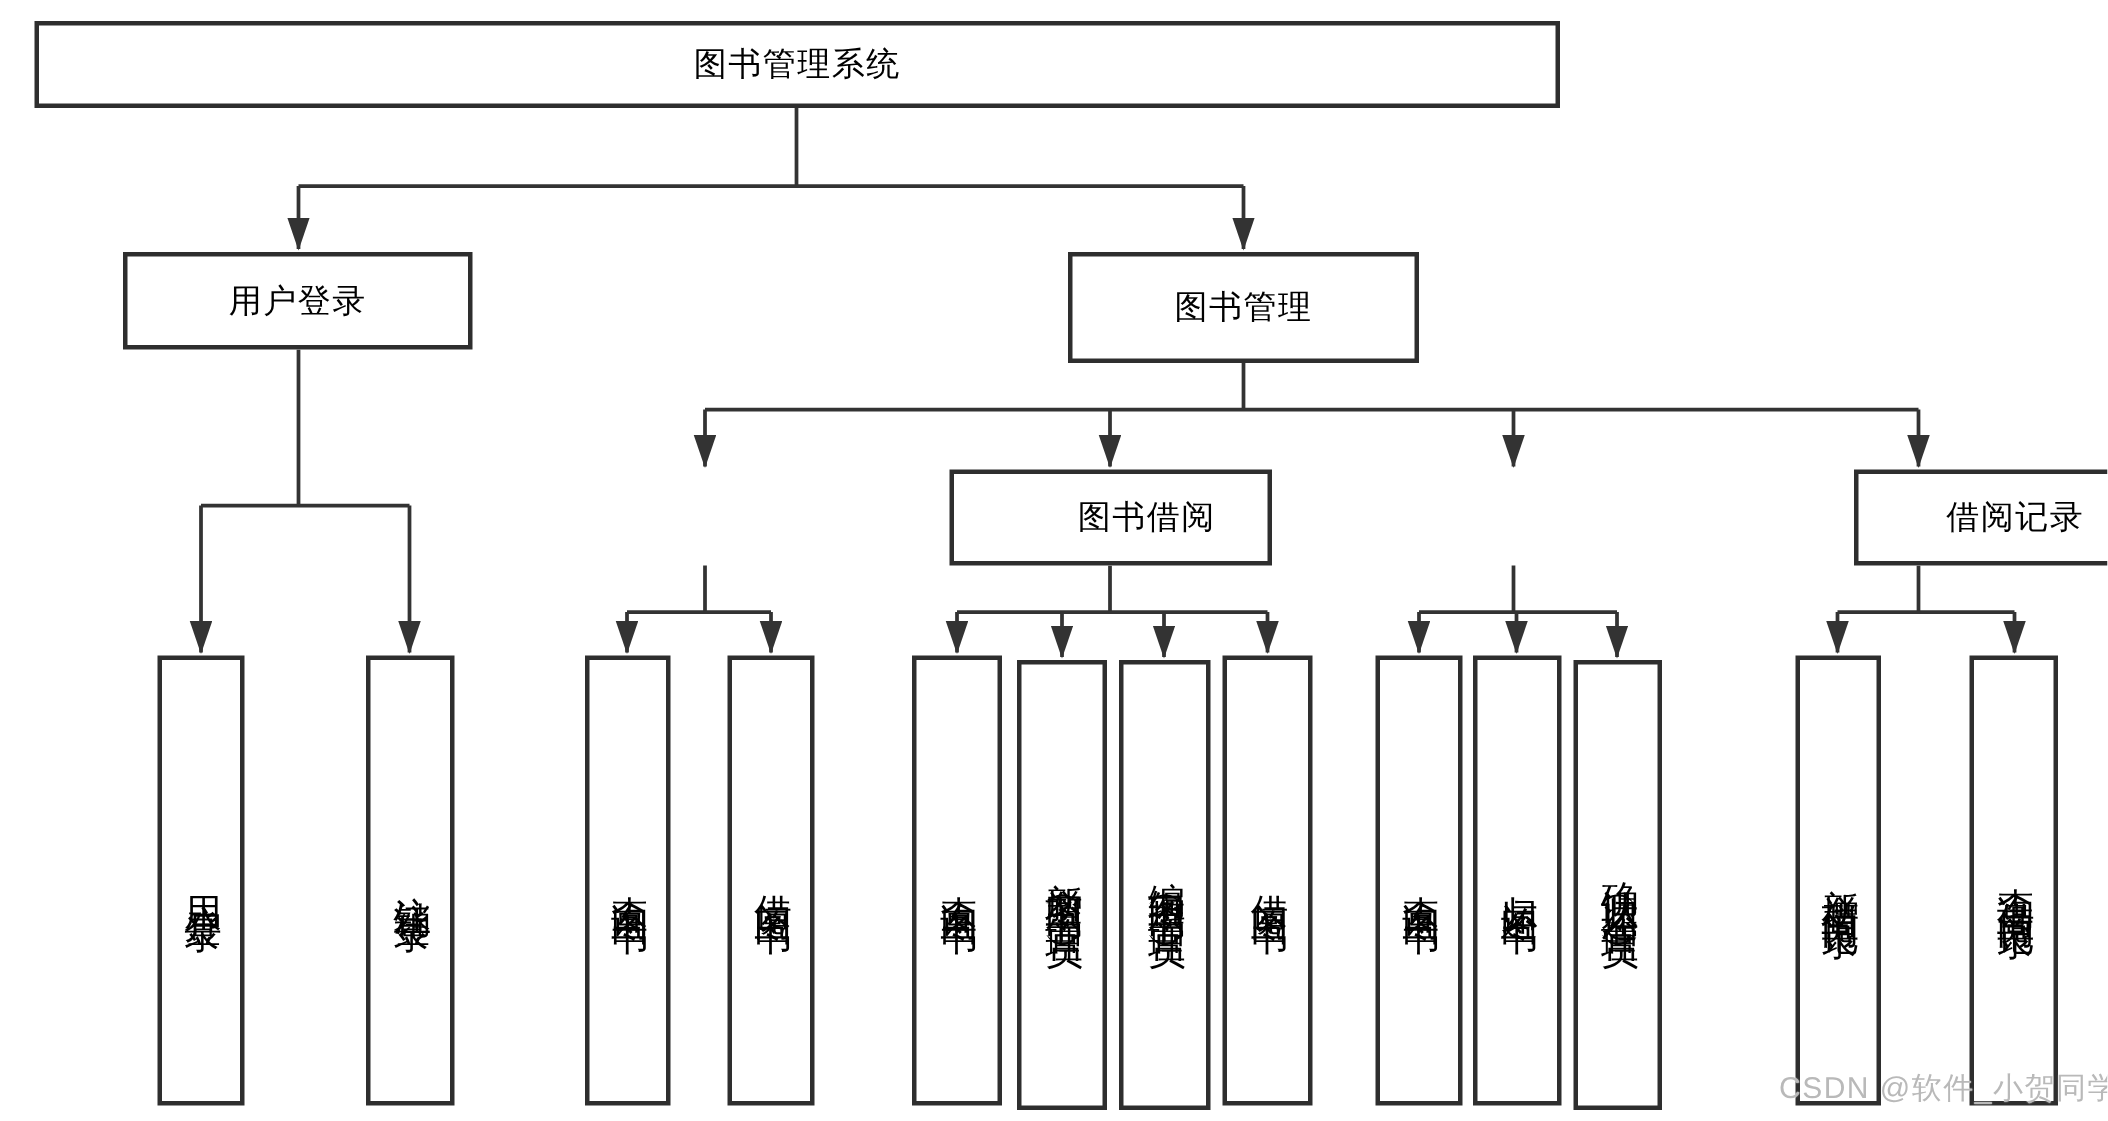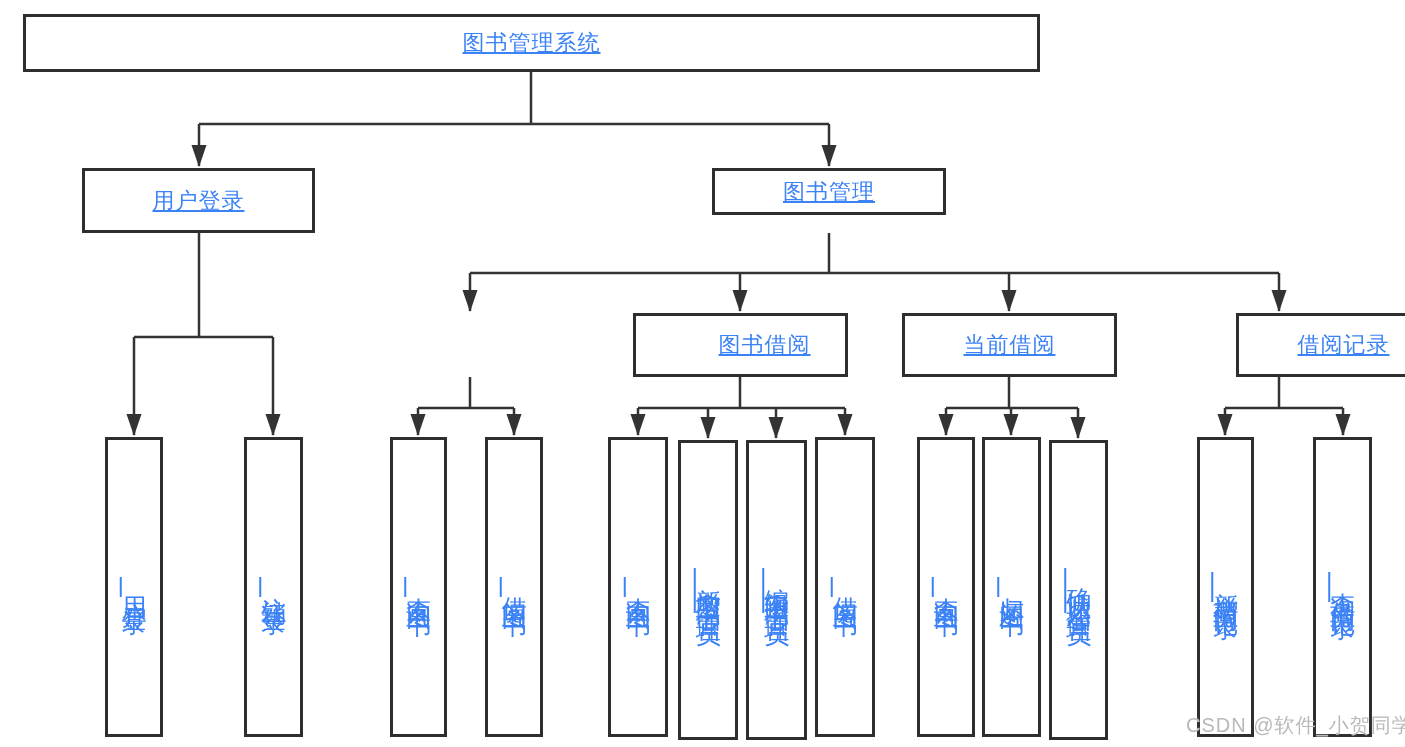--- a/index.html
+++ b/index.html
@@ -3,33 +3,33 @@
 <meta charset="utf-8">
 <style>
   html,body{margin:0;padding:0;background:#ffffff;}
   #canvas{
     position:relative;width:1405px;height:747px;background:#ffffff;
     font-family:"Liberation Sans",sans-serif;overflow:hidden;
   }
   .box{
     position:absolute;background:#ffffff;border:3px solid #2e2e2e;
     box-sizing:border-box;display:flex;align-items:center;justify-content:center;
-    color:#3b82f6;z-index:2;text-decoration:underline;
+    color:#000000;z-index:2;
   }
   .hbox{font-size:22px;letter-spacing:1px;white-space:nowrap;}
   .vbox{
     writing-mode:vertical-lr;text-orientation:mixed;
     font-size:25px;letter-spacing:5px;line-height:1.1;
     border-width:3px;
   }
   #connectors{position:absolute;left:0;top:0;z-index:1;}
   
   #n-root{left:23px;top:14px;width:1017px;height:58px;}
   #n-user-login{left:82px;top:168px;width:233px;height:65px;}
-  #n-book-mgmt{left:712px;top:168px;width:234px;height:47px;}
+  #n-book-mgmt{left:712px;top:168px;width:234px;height:74px;}
   #n-new-book-rec{left:363px;top:313px;width:215px;height:64px;}
   #n-book-borrow{left:633px;top:313px;width:215px;height:64px;padding-left:48px;}
   #n-current-borrow{left:902px;top:313px;width:215px;height:64px;}
   #n-borrow-record{left:1236px;top:313px;width:215px;height:64px;}
   #n-leaf-user-login{left:105px;top:437px;width:58px;height:300px;}
   #n-leaf-logout{left:244px;top:437px;width:59px;height:300px;}
   #n-leaf-rec-query{left:390px;top:437px;width:57px;height:300px;}
   #n-leaf-rec-borrow{left:485px;top:437px;width:58px;height:300px;}
   #n-leaf-bor-query{left:608px;top:437px;width:60px;height:300px;}
   #n-leaf-bor-add{left:678px;top:440px;width:60px;height:300px;}
@@ -100,21 +100,20 @@
       <path d="M1343,408 L1343,435" marker-end="url(#arrow)"></path>
     </g>
   </svg>
 
   <div class="box hbox" id="n-root">图书管理系统</div>
 
   <div class="box hbox" id="n-user-login">用户登录</div>
   <div class="box hbox" id="n-book-mgmt">图书管理</div>
 
   <div class="box hbox" id="n-book-borrow">图书借阅</div>
-  <div class="box hbox" id="n-current-borrow">当前借阅</div>
   <div class="box hbox" id="n-borrow-record">借阅记录</div>
 
   <div class="box vbox" id="n-leaf-user-login">用户登录</div>
   <div class="box vbox" id="n-leaf-logout">注销登录</div>
 
   <div class="box vbox" id="n-leaf-rec-query">查询图书</div>
   <div class="box vbox" id="n-leaf-rec-borrow">借阅图书</div>
 
   <div class="box vbox" id="n-leaf-bor-query">查询图书</div>
   <div class="box vbox" id="n-leaf-bor-add">新增图书（管理员）</div>

